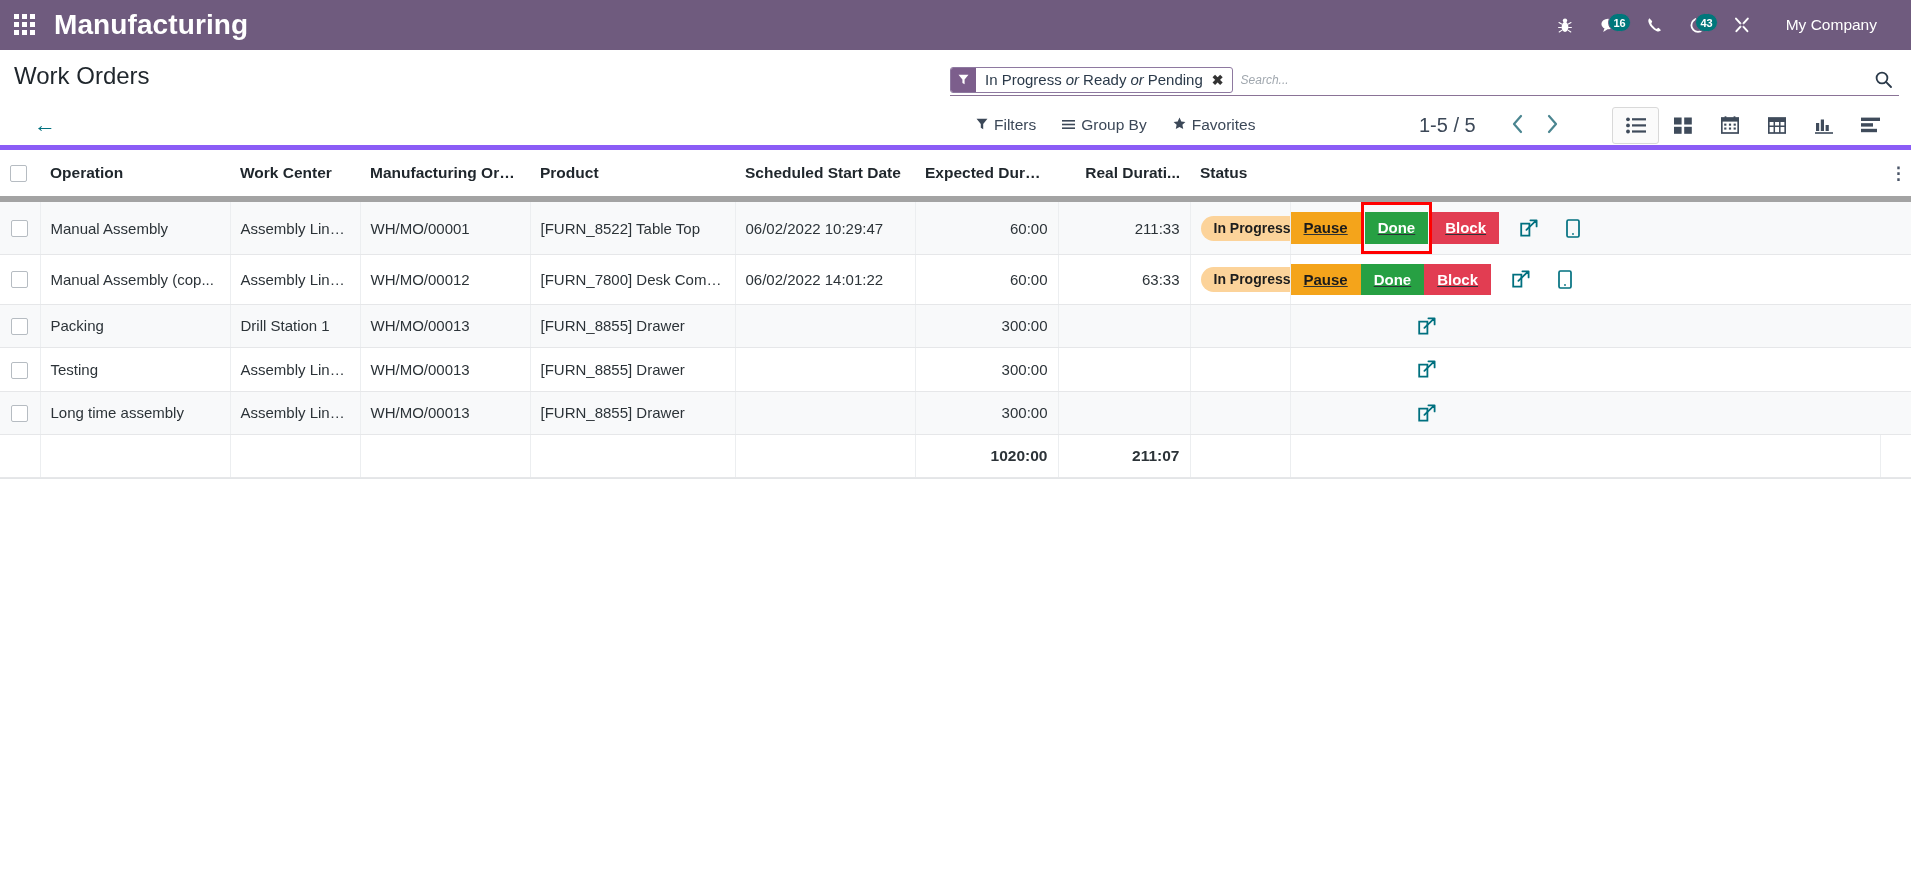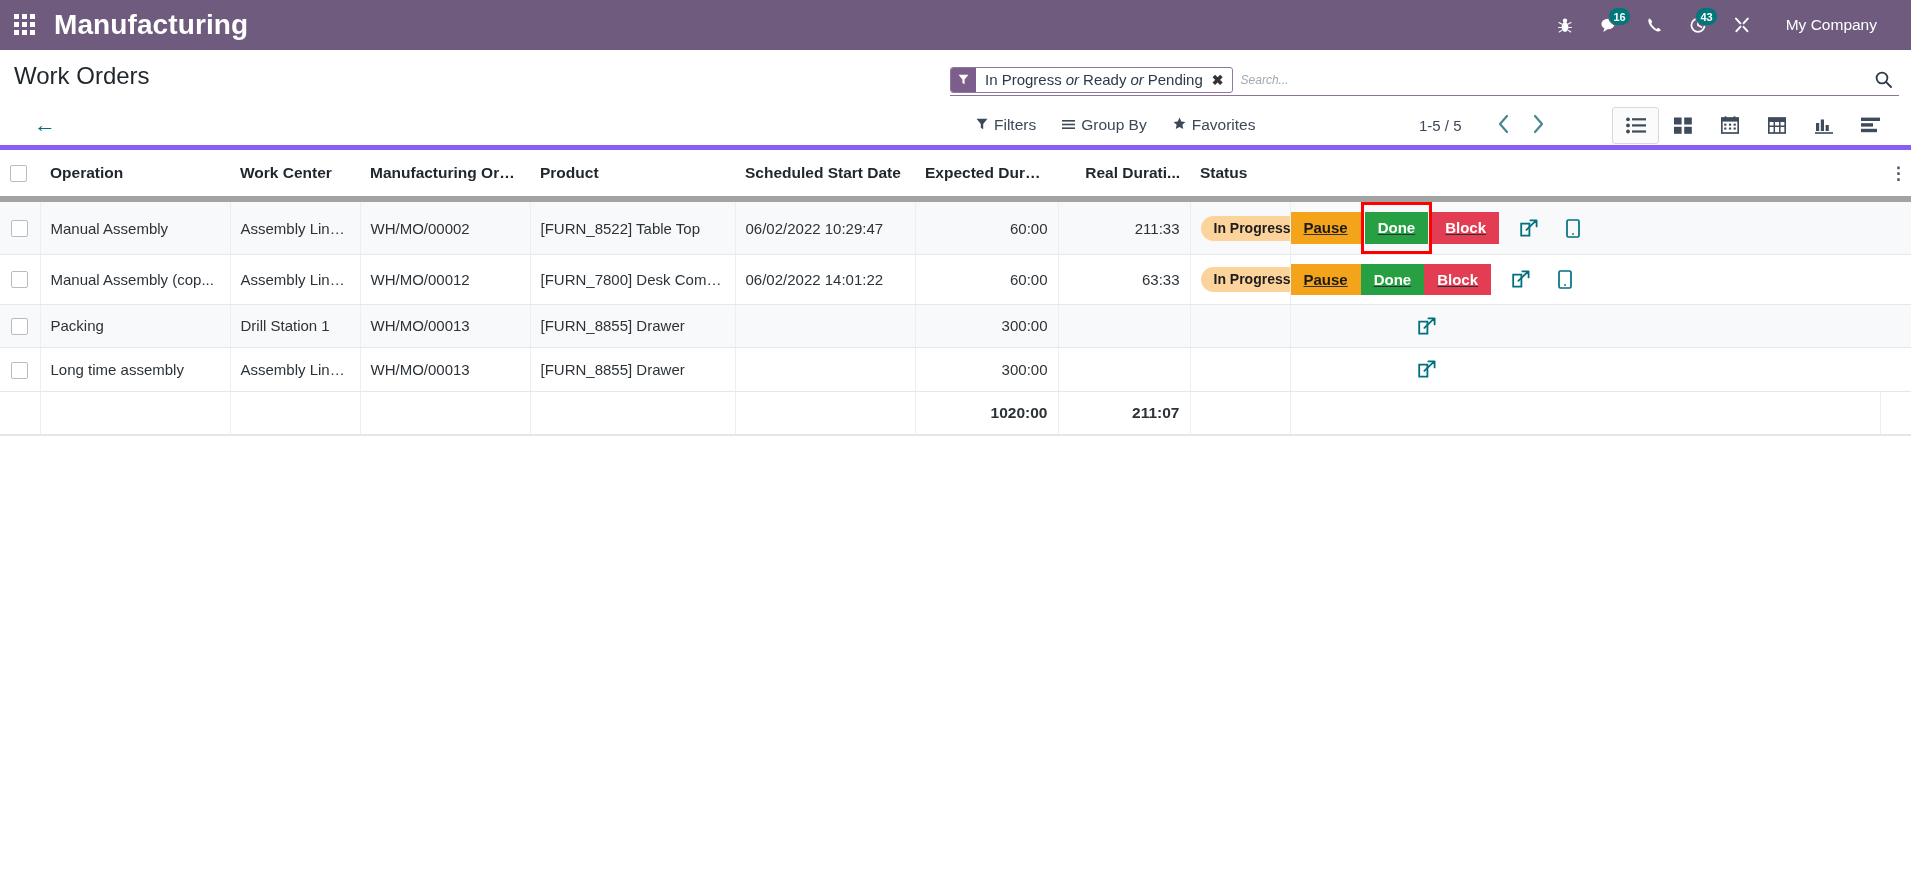--- a/index.html
+++ b/index.html
@@ -61,21 +61,21 @@
     gap: 0px;
   }
   .sysicon {
     position: relative;
     padding: 10px 13px;
     cursor: pointer;
     display: flex; align-items: center;
   }
   .badge-count {
     position: absolute;
-    top: 1px; right: 2px;
+    top: 7px; right: 2px;
     background: #00777b;
     color: #fff;
     font-size: 11px;
     font-weight: bold;
     min-width: 19px; height: 19px;
     border-radius: 10px;
     display: flex; align-items: center; justify-content: center;
     padding: 0 4px;
     border: 1px solid #6f5b7e;
   }
@@ -212,21 +212,21 @@
     white-space: nowrap;
   }
   .cp-dd .gly { font-size: 13px; }
   .pager-block {
     position: absolute;
     left: 1405px;
     display: flex;
     align-items: center;
     gap: 4px;
   }
-  .pager-text { font-size: 15px; color: #3c4858; white-space: nowrap; margin-right: 22px; }
+  .pager-text { font-size: 20px; color: #3c4858; white-space: nowrap; margin-right: 22px; }
   .pager-btn {
     color: #5c8c96;
     color: #4a8590;
     font-size: 20px;
     padding: 2px 9px;
     cursor: pointer;
     line-height: 1;
   }
   .view-switcher {
     position: absolute;
@@ -604,21 +604,21 @@
       </tr>
     </thead>
     <tbody>
 
       <tr>
         <td class="cell-check">
           <span class="chk"></span>
         </td>
         <td>Manual Assembly</td>
         <td>Assembly Line 1</td>
-        <td>WH/MO/00002</td>
+        <td>WH/MO/00001</td>
         <td>[FURN_8522] Table Top</td>
         <td>06/02/2022 10:29:47</td>
         <td class="num">60:00</td>
         <td class="num">211:33</td>
         <td>
           <span class="badge-status">In Progress</span>
         </td>
         <td class="cell-actions" colspan="2">
           <div class="act-row">
             <button class="btn-act btn-pause">Pause</button>
@@ -698,45 +698,68 @@
             <span class="icon-btn">
               <svg width="18" height="18" viewBox="0 0 18 18" aria-hidden="true">
                 <path d="M1.2 4.6 H9.4 V16.6 H1.2 Z" fill="none" stroke="#00707f" stroke-width="1.8"></path>
                 <path d="M6.4 10.8 L16 1.6 M10.4 1.3 H16.6 V7.4" fill="none" stroke="#00707f" stroke-width="1.8" stroke-linecap="round" stroke-linejoin="round"></path>
               </svg>
             </span>
           </div>
         </td>
       </tr>
 
-
       <tr>
         <td class="cell-check">
           <span class="chk"></span>
         </td>
-        <td>Long time assembly</td>
+        <td>Testing</td>
         <td>Assembly Line 1</td>
         <td>WH/MO/00013</td>
         <td>[FURN_8855] Drawer</td>
         <td></td>
         <td class="num">300:00</td>
         <td class="num"></td>
         <td></td>
         <td class="cell-actions" colspan="2">
           <div class="act-row" style="padding-left:120px">
             <span class="icon-btn">
               <svg width="18" height="18" viewBox="0 0 18 18" aria-hidden="true">
                 <path d="M1.2 4.6 H9.4 V16.6 H1.2 Z" fill="none" stroke="#00707f" stroke-width="1.8"></path>
                 <path d="M6.4 10.8 L16 1.6 M10.4 1.3 H16.6 V7.4" fill="none" stroke="#00707f" stroke-width="1.8" stroke-linecap="round" stroke-linejoin="round"></path>
               </svg>
             </span>
           </div>
         </td>
       </tr>
 
+      <tr>
+        <td class="cell-check">
+          <span class="chk"></span>
+        </td>
+        <td>Long time assembly</td>
+        <td>Assembly Line 1</td>
+        <td>WH/MO/00013</td>
+        <td>[FURN_8855] Drawer</td>
+        <td></td>
+        <td class="num">300:00</td>
+        <td class="num"></td>
+        <td></td>
+        <td class="cell-actions" colspan="2">
+          <div class="act-row" style="padding-left:120px">
+            <span class="icon-btn">
+              <svg width="18" height="18" viewBox="0 0 18 18" aria-hidden="true">
+                <path d="M1.2 4.6 H9.4 V16.6 H1.2 Z" fill="none" stroke="#00707f" stroke-width="1.8"></path>
+                <path d="M6.4 10.8 L16 1.6 M10.4 1.3 H16.6 V7.4" fill="none" stroke="#00707f" stroke-width="1.8" stroke-linecap="round" stroke-linejoin="round"></path>
+              </svg>
+            </span>
+          </div>
+        </td>
+      </tr>
+
       <tr class="totals">
         <td></td>
         <td></td>
         <td></td>
         <td></td>
         <td></td>
         <td></td>
         <td class="num">1020:00</td>
         <td class="num">211:07</td>
         <td></td>

